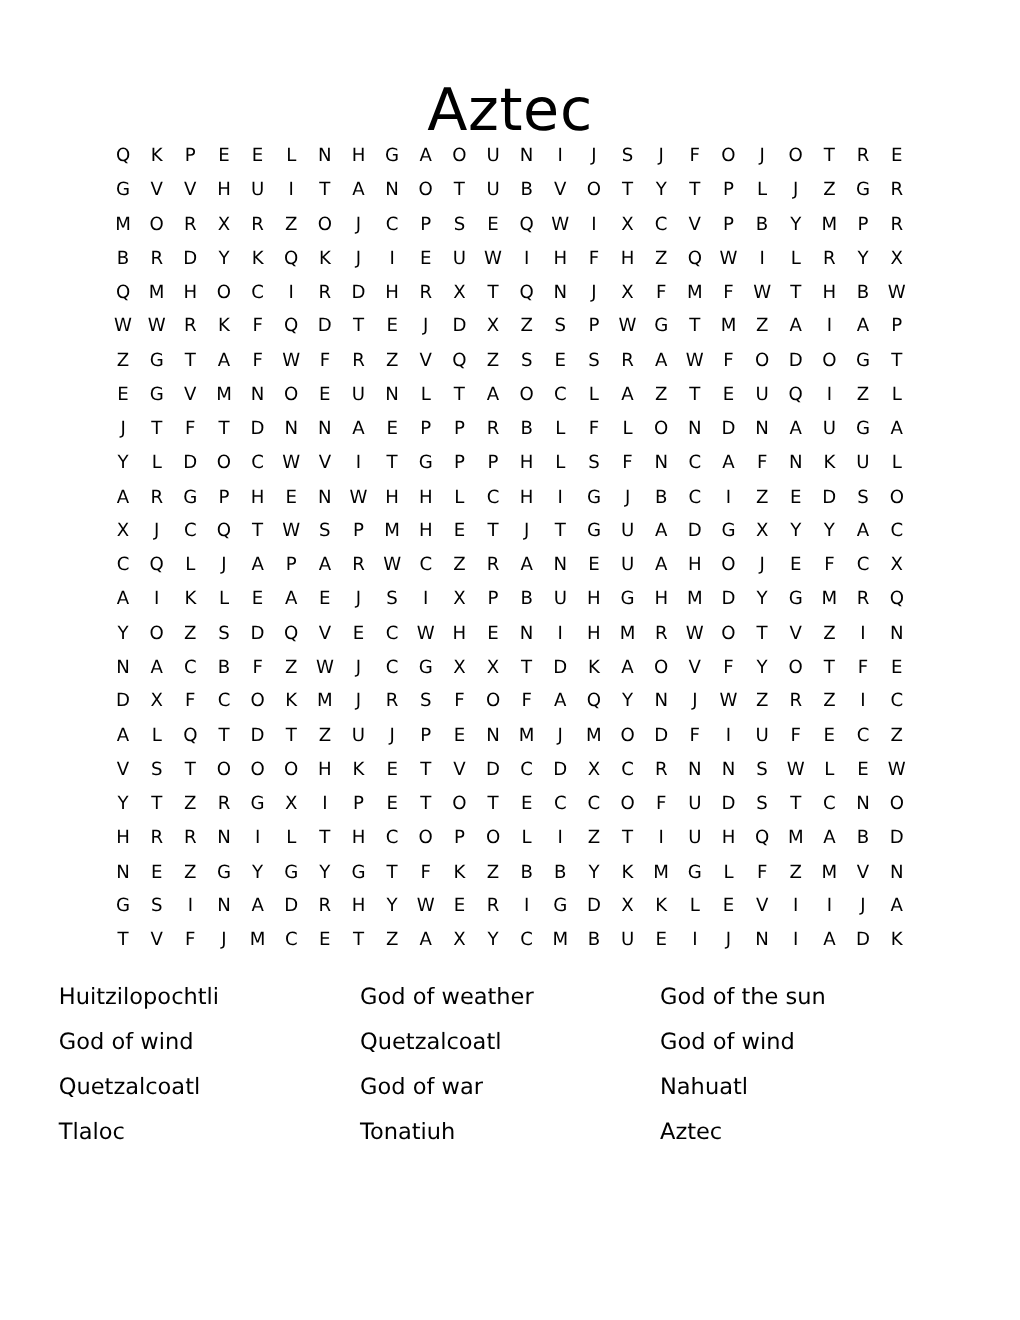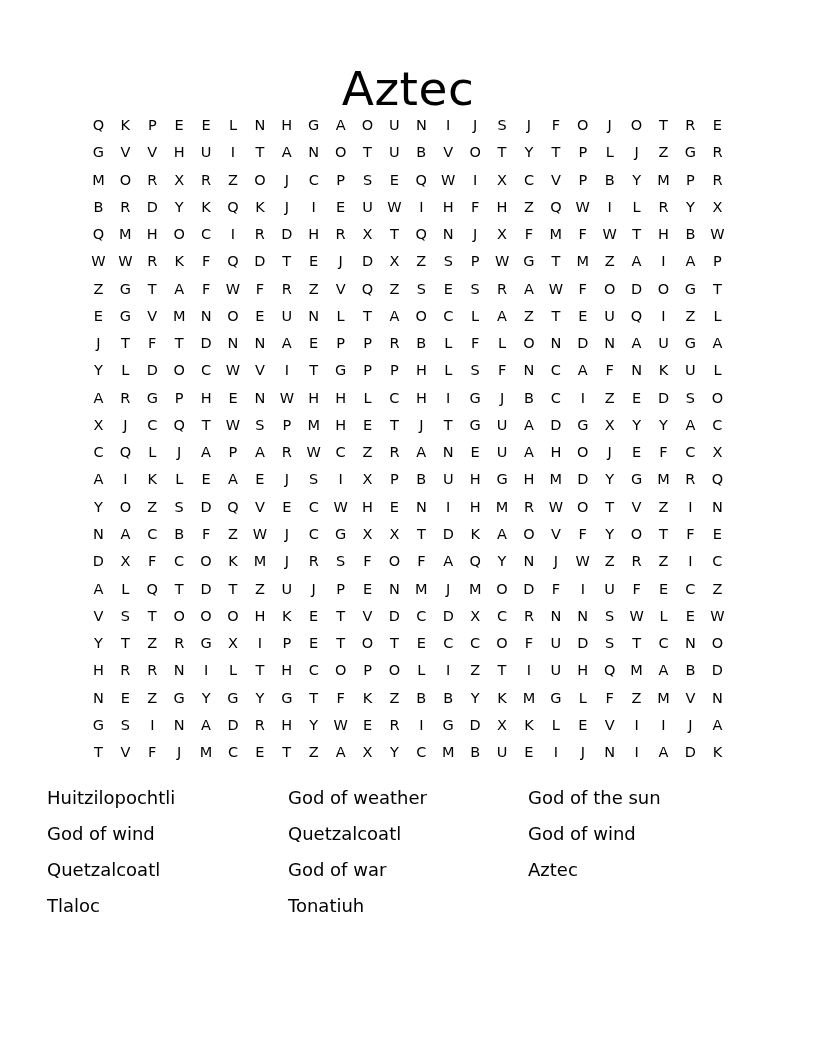--- a/index.html
+++ b/index.html
@@ -737,17 +737,18 @@
       </div>
     <div class="word-col col-2">
         <div class="word-item">God of weather</div>
         <div class="word-item">Quetzalcoatl</div>
         <div class="word-item">God of war</div>
         <div class="word-item">Tonatiuh</div>
       </div>
     <div class="word-col col-3">
         <div class="word-item">God of the sun</div>
         <div class="word-item">God of wind</div>
+        <div class="word-item">Nahuatl</div>
         <div class="word-item">Aztec</div>
       </div>
   </div>
 
 </div>
 
 </body></html>

